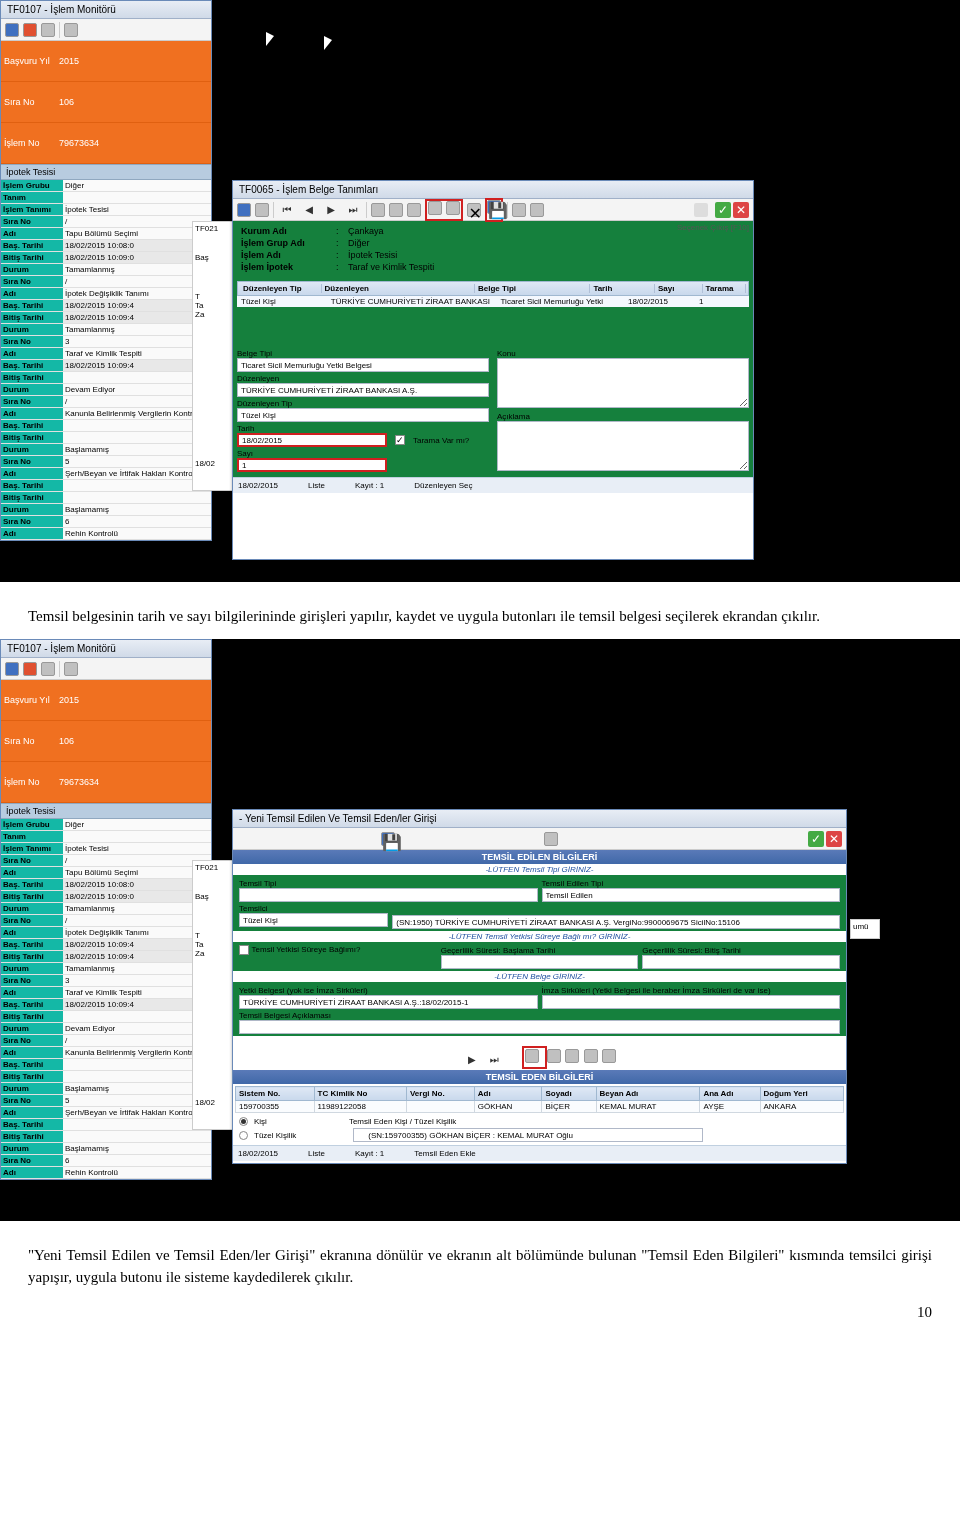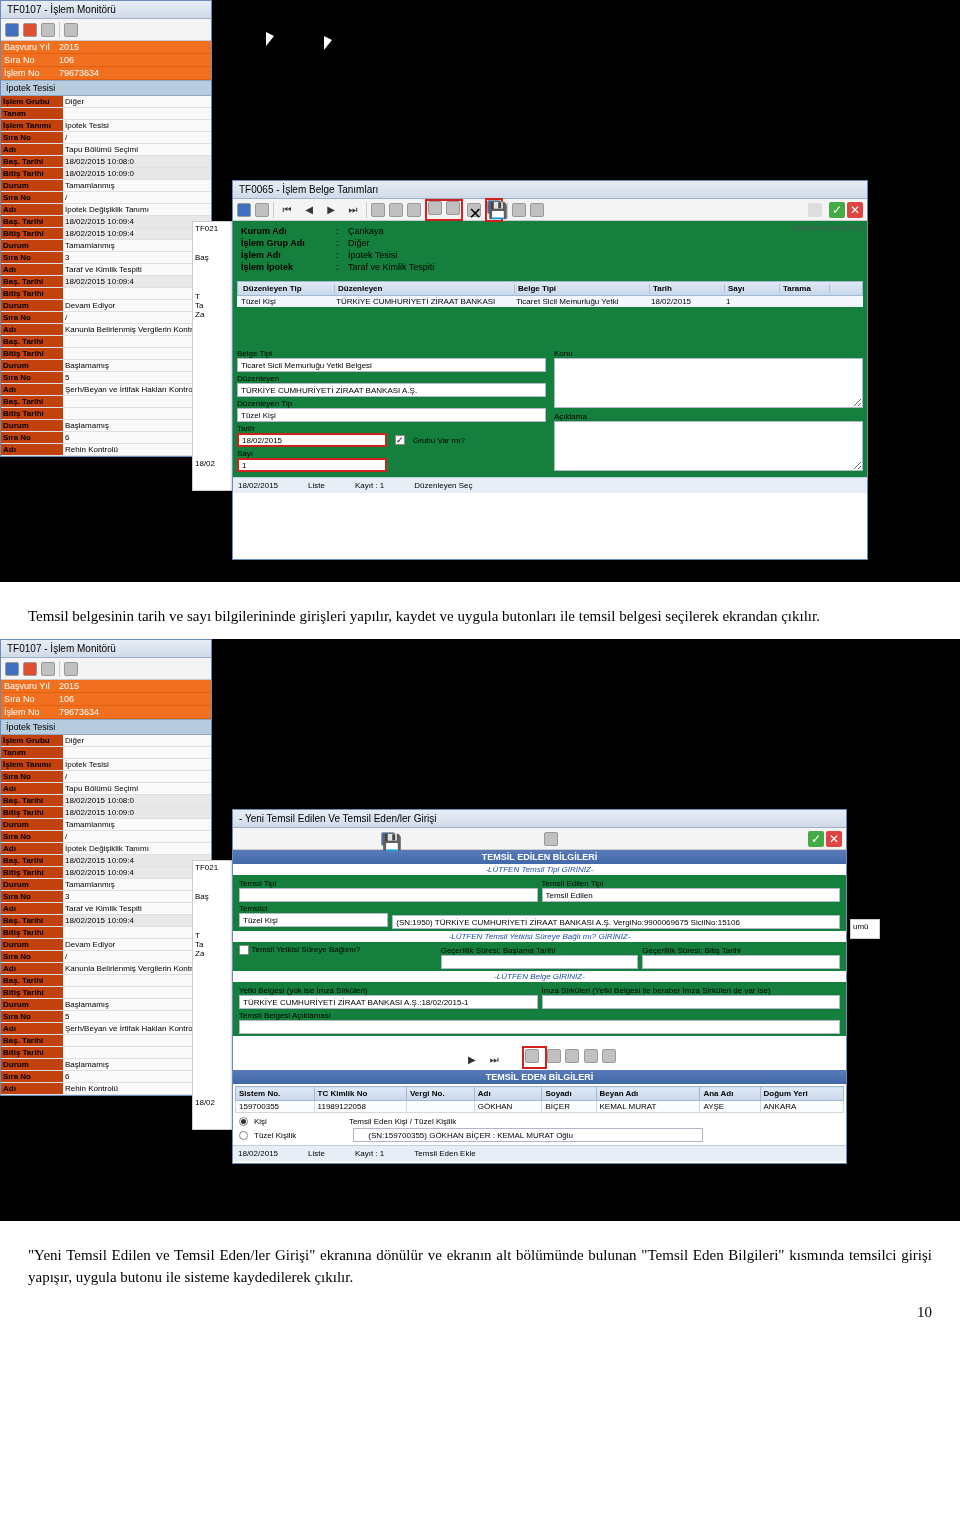--- a/index.html
+++ b/index.html
@@ -13,27 +13,27 @@
   .toolbar { background: #f4f4f4; height: 22px; border-bottom: 1px solid #ccc; display: flex; align-items: center; padding: 0 4px; gap: 4px; }
   .tb-icon { width: 14px; height: 14px; display: inline-block; background: #d0d0d0; border: 1px solid #999; border-radius: 2px; }
   .tb-red { background: #e05030; }
   .tb-blue { background: #4070c0; }
   .tb-grey { background: #c0c0c0; }
   .tb-sep { width: 1px; height: 16px; background: #ccc; }
   
   .panel-body { background: #15803d; padding: 4px; font-size: 9px; color: #000; }
   
   .left-panel { position: absolute; left: 0; top: 0; width: 212px; background: #fff; border: 1px solid #6a8ab8; }
-  .orange-row { background: #f07020; color: #fff; font-size: 9px; padding: 1px 3px; border-bottom: 1px solid #e06010; display: flex; }
+  .orange-row { background: #f07020; color: #fff; font-size: 9px; padding: 15px 3px; border-bottom: 1px solid #e06010; display: flex; }
   .orange-row .k { width: 55px; }
   .ipotek-bar { background: #b8cce0; font-size: 9px; padding: 2px 5px; border-top: 1px solid #90a8c0; border-bottom: 1px solid #90a8c0; }
   
   .grid-area { font-size: 8px; }
   .grid-row { display: flex; border-bottom: 1px solid #e0e0e0; }
-  .grid-row .lbl { width: 62px; background: #c2410c; padding: 1px 2px; font-weight: bold; }
+  .grid-row .lbl { width: 62px; background: #14b8a6; padding: 1px 2px; font-weight: bold; }
   .grid-row .val { flex: 1; padding: 1px 2px; background: #fafafa; }
   .grid-row .val.grey { background: #e8e8e8; }
   .info-row { font-size: 9px; padding: 1px 4px; display: flex; }
   .info-row .k { width: 95px; font-weight: bold; }
   .info-row .c { width: 12px; }
   
   .blue-header { background: linear-gradient(#dfe8f5, #c8d8ec); font-size: 8px; padding: 2px; display: flex; border: 1px solid #a0b8d0; }
   .blue-header .col { padding: 0 3px; border-right: 1px solid #b0c0d8; font-weight: bold; }
   .data-row { font-size: 8px; padding: 1px; display: flex; background: #f4f8fe; }
   .data-row .col { padding: 0 3px; }
@@ -234,21 +234,21 @@
     <div style="height:20px"></div>
     <div>Baş</div>
     <div style="height:30px"></div>
     <div>T</div>
     <div>Ta</div>
     <div>Za</div>
     <div style="height:140px"></div>
     <div>18/02</div>
   </div>
 
-  <div class="win-outer" style="left:232px; top:180px; width:636px; height:380px;">
+  <div class="win-outer" style="left:232px; top:180px; width:522px; height:380px;">
     <div class="titlebar">TF0065 - İşlem Belge Tanımları</div>
     <div class="toolbar" style="position:relative;">
       <span class="tb-icon tb-blue"></span>
       <span class="tb-icon tb-grey"></span>
       <span class="tb-sep"></span>
       <span class="nav-btn">⏮</span>
       <span class="nav-btn">◀</span>
       <span class="nav-btn">▶</span>
       <span class="nav-btn">⏭</span>
       <span class="tb-sep"></span>
@@ -318,21 +318,21 @@
           <div class="field-label">Belge Tipi</div>
           <input class="field-input" value="Ticaret Sicil Memurluğu Yetki Belgesi" style="">
           <div class="field-label">Düzenleyen</div>
           <input class="field-input" value="TÜRKİYE CUMHURİYETİ ZİRAAT BANKASI A.Ş." style="">
           <div class="field-label">Düzenleyen Tip</div>
           <input class="field-input" value="Tüzel Kişi" style="">
           <div class="field-label">Tarih</div>
           <div style="display:flex; gap:8px; align-items:center;">
             <input class="field-input red-box" style="width: 150px;" value="18/02/2015">
             <span class="checkbox checked"></span>
-            <span style="font-size:8px;">Grubu Var mı?</span>
+            <span style="font-size:8px;">Tarama Var mı?</span>
           </div>
           <div class="field-label">Sayı</div>
           <input class="field-input red-box" style="width: 150px;" value="1">
         </div>
         <div>
           <div class="field-label">Konu</div>
           <textarea class="field-input" style="height: 50px;"></textarea>
           <div class="field-label">Açıklama</div>
           <textarea class="field-input" style="height: 50px;"></textarea>
         </div>

